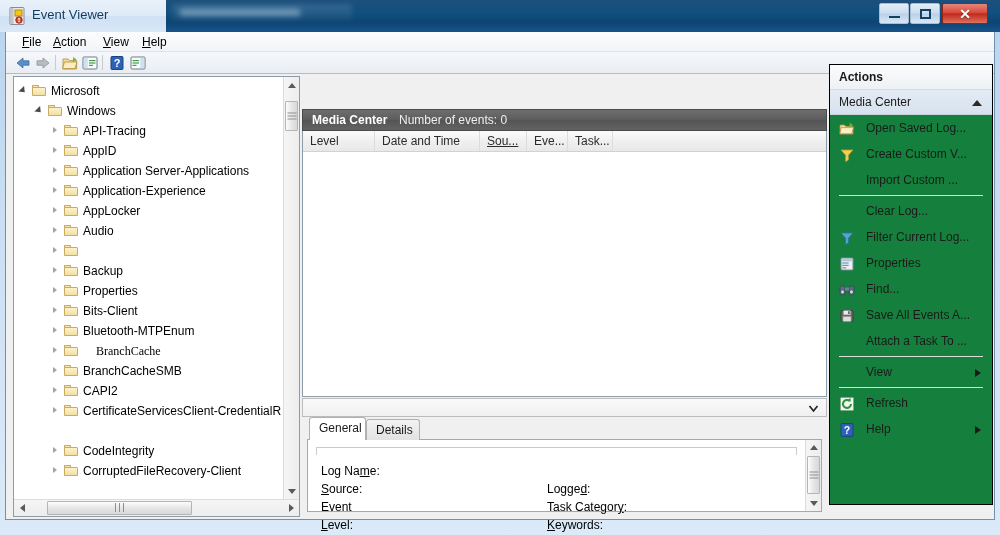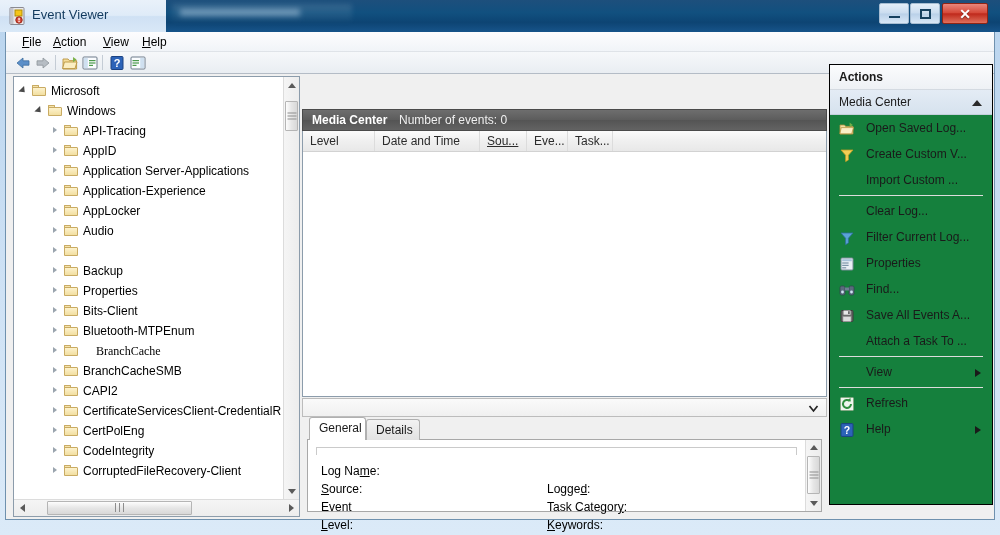--- a/index.html
+++ b/index.html
@@ -467,28 +467,20 @@
             <span class="tree-label" style="left: 69px;">CAPI2</span>
           </div>
           <div class="tree-row" style="top: 324px;">
             <div class="tw tw-collapsed" style="left: 36px;"></div>
             <div class="folder" style="left: 50px;">
               <span class="ft"></span>
               <span class="fb"></span>
             </div>
             <span class="tree-label" style="left: 69px;">CertificateServicesClient-CredentialR</span>
           </div>
-          <div class="tree-row" style="top: 344px;">
-            <div class="tw tw-collapsed" style="left: 36px;"></div>
-            <div class="folder" style="left: 50px;">
-              <span class="ft"></span>
-              <span class="fb"></span>
-            </div>
-            <span class="tree-label" style="left: 69px;">CertPolEng</span>
-          </div>
           <div class="tree-row" style="top: 364px;">
             <div class="tw tw-collapsed" style="left: 36px;"></div>
             <div class="folder" style="left: 50px;">
               <span class="ft"></span>
               <span class="fb"></span>
             </div>
             <span class="tree-label" style="left: 69px;">CodeIntegrity</span>
           </div>
           <div class="tree-row" style="top: 384px;">
             <div class="tw tw-collapsed" style="left: 36px;"></div>

